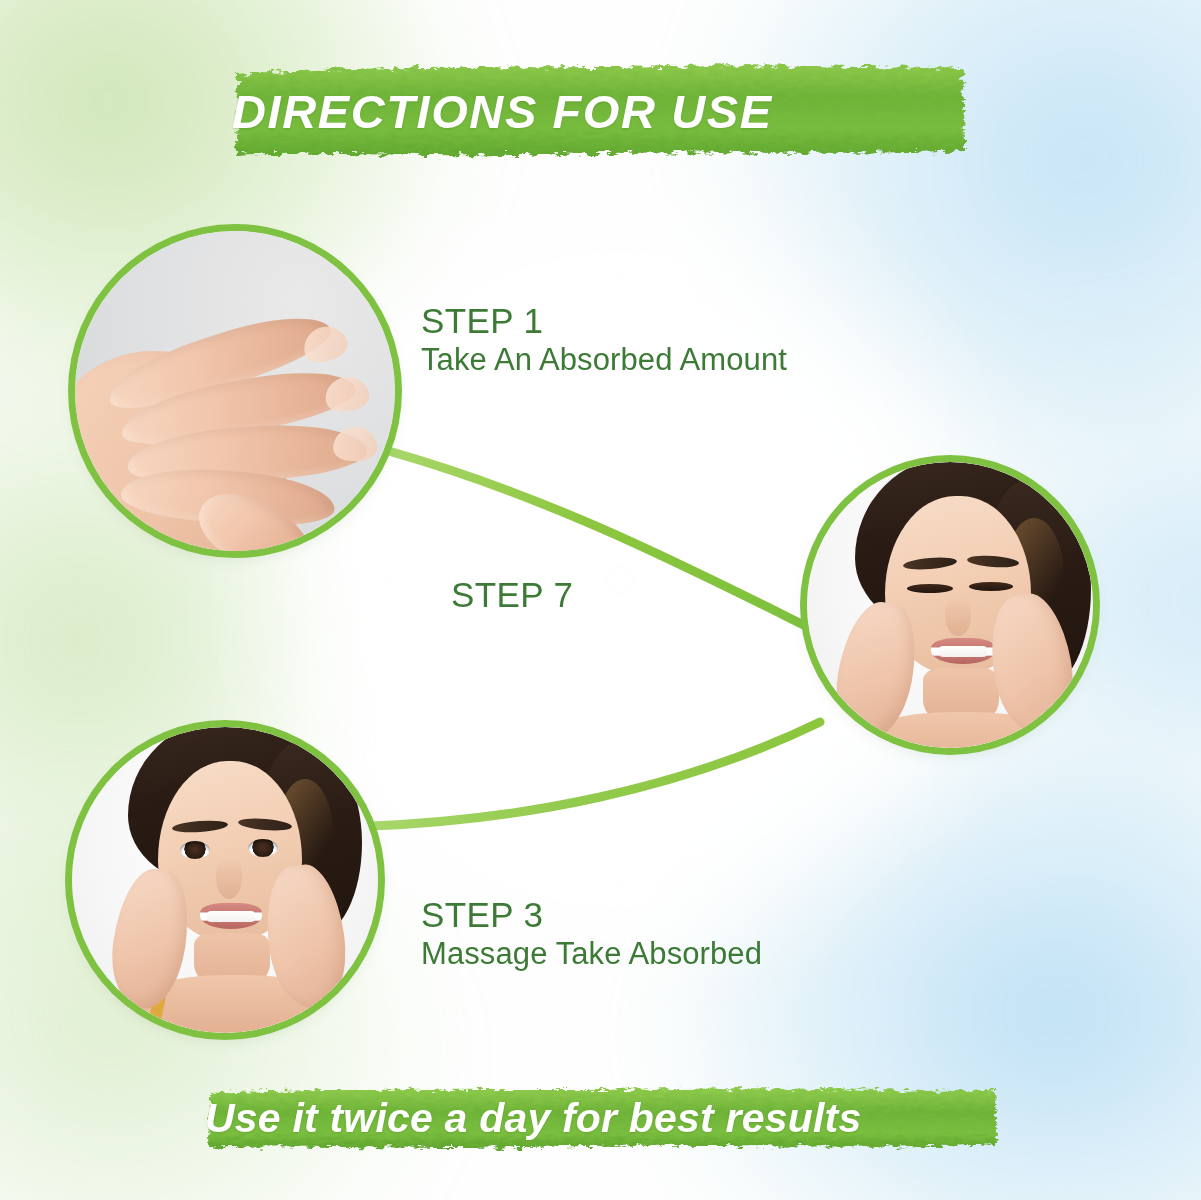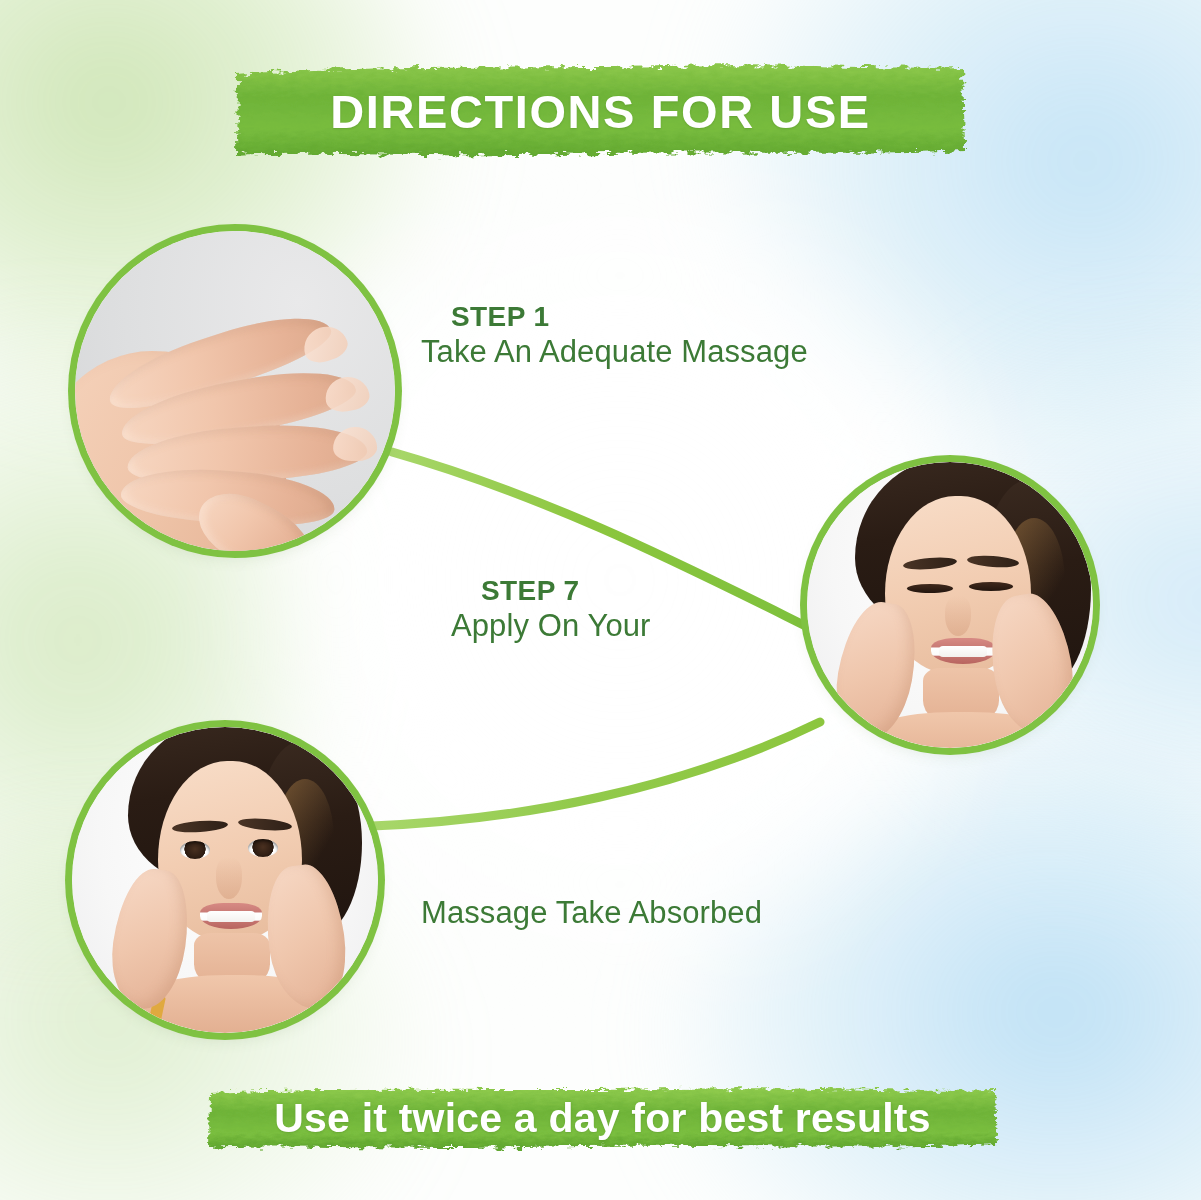--- a/index.html
+++ b/index.html
@@ -23,21 +23,21 @@
   .w-blue-tr{right:-190px;top:-180px;width:680px;height:620px;
     background:radial-gradient(ellipse at 55% 55%, rgba(133,200,238,.48) 0%, rgba(166,215,242,.28) 45%, rgba(214,237,250,.10) 70%, rgba(255,255,255,0) 84%);}
   .w-blue-mr{right:-230px;top:330px;width:560px;height:540px;
     background:radial-gradient(ellipse at 60% 50%, rgba(145,204,240,.40) 0%, rgba(190,227,247,.20) 50%, rgba(255,255,255,0) 82%);}
   .w-blue-br{right:-170px;top:760px;width:700px;height:560px;
     background:radial-gradient(ellipse at 55% 45%, rgba(128,197,237,.52) 0%, rgba(168,216,243,.30) 45%, rgba(219,239,251,.10) 72%, rgba(255,255,255,0) 86%);}
   .w-white-mid{left:240px;top:180px;width:760px;height:800px;
     background:radial-gradient(ellipse at 50% 50%, rgba(255,255,255,.96) 0%, rgba(255,255,255,.80) 48%, rgba(255,255,255,0) 78%);filter:blur(50px);}
 
   
-  .banner{position:absolute;display:flex;align-items:center;justify-content:center;}
+  .banner{position:absolute;display:flex;align-items:center;font-style:italic;}
   .banner .brush{position:absolute;inset:0;}
   .banner .btext{position:relative;color:#ffffff;text-align:center;white-space:nowrap;
     text-shadow:0 1px 2px rgba(60,110,30,.28);}
 
   #header-banner{left:232px;top:58px;width:737px;height:104px;}
   #header-banner .btext{font-size:47px;font-weight:bold;letter-spacing:1.6px;line-height:1;
     transform:translateY(1px);}
 
   #footer-banner{left:205px;top:1083px;width:795px;height:70px;}
   #footer-banner .btext{font-size:41px;font-weight:bold;letter-spacing:.2px;line-height:1;
@@ -96,21 +96,21 @@
      background:linear-gradient(150deg,#f7d9c6 0%,#efc6ac 52%,#e3b094 100%);
      box-shadow:inset -6px -4px 12px rgba(190,135,105,.28);}
   .pt .neck{position:absolute;border-radius:22% 22% 44% 44%;
      background:linear-gradient(180deg,#eec4a8,#e3b092);}
   .pt .shoulder{position:absolute;border-radius:46% 46% 0 0;
      background:linear-gradient(180deg,#f0c7ab,#e2ae90);}
   .pt .strap{position:absolute;border-radius:3px;background:#e0a93f;}
 
   
   .step{position:absolute;color:#3C7A36;}
-  .step .slabel{font-size:28px;font-weight:bold;letter-spacing:.4px;line-height:1.18;margin-left:30px;}
+  .step .slabel{font-size:35px;font-weight:normal;letter-spacing:.4px;line-height:1.18;}
   .step .sdesc{font-size:31px;font-weight:normal;letter-spacing:.1px;line-height:1.22;}
   #step-1{left:421px;top:300px;}
   #step-2{left:451px;top:574px;}
   #step-3{left:421px;top:894px;}
 </style>
 </head>
 <body>
 
 <div id="stage">
 
@@ -215,29 +215,29 @@
       <div class="neck" style="left:122px;top:206px;width:76px;height:56px;"></div>
       <div class="shoulder" style="left:58px;top:248px;width:210px;height:62px;"></div>
       <div class="strap" style="left:78px;top:268px;width:12px;height:40px;transform:rotate(12deg);"></div>
       <div class="hand" style="left:42px;top:142px;width:72px;height:140px;transform:rotate(8deg);"></div>
       <div class="hand" style="left:196px;top:138px;width:76px;height:144px;transform:rotate(-8deg);"></div>
     </div>
   </div>
 
   <div class="step" id="step-1">
     <div class="slabel">STEP 1</div>
-    <div class="sdesc">Take An Adequate Massage</div>
+    <div class="sdesc">Take An Absorbed Amount</div>
   </div>
 
   <div class="step" id="step-2">
     <div class="slabel">STEP 7</div>
-    <div class="sdesc">Apply On Your</div>
   </div>
 
   <div class="step" id="step-3">
+    <div class="slabel">STEP 3</div>
     <div class="sdesc">Massage Take Absorbed</div>
   </div>
 
   <div class="banner" id="footer-banner">
     <svg class="brush" viewBox="0 0 795 70" preserveAspectRatio="none">
       <defs>
         <linearGradient id="fbGrad" x1="0" y1="0" x2="0" y2="1">
           <stop offset="0%" stop-color="#8FCB4D"></stop>
           <stop offset="40%" stop-color="#6EB338"></stop>
           <stop offset="75%" stop-color="#7ABE3F"></stop>

